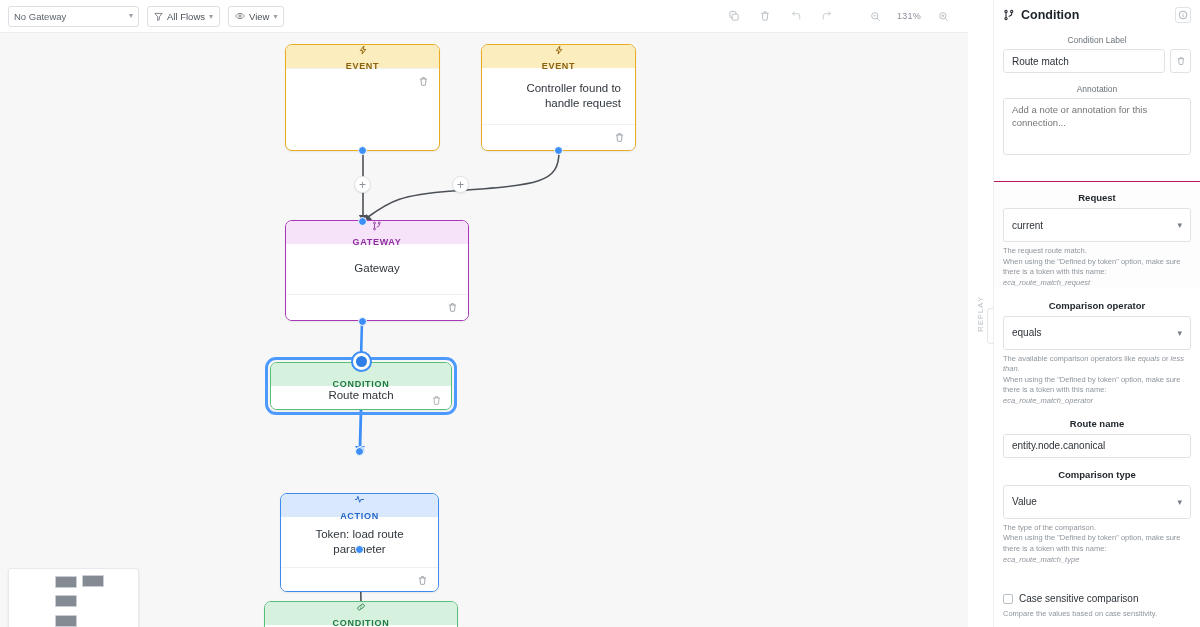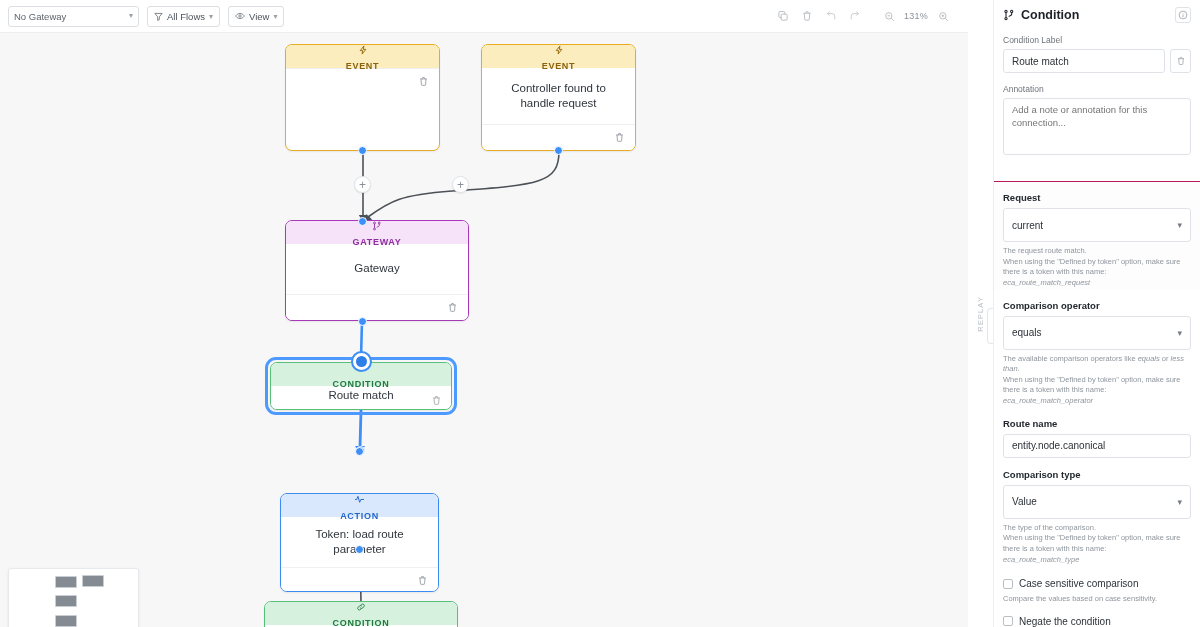--- a/index.html
+++ b/index.html
@@ -57,21 +57,21 @@
     padding: 0 6px;
     margin-left: 8px;
     cursor: pointer;
     white-space: nowrap;
   }
   .tb-btn .chev { color: #9aa1a8; font-size: 8px; }
   .tb-btn svg { display: block; }
 
   #toolbar-right {
     margin-left: auto;
-    display: flex; align-items: center; gap: 2px;
+    display: flex; align-items: center; gap: 9px;
     padding-right: 6px;
   }
   .icon-btn {
     width: 22px; height: 22px;
     display: flex; align-items: center; justify-content: center;
     border-radius: 3px;
     cursor: pointer;
     color: #b4bac0;
   }
   .icon-btn svg { display: block; }
@@ -265,20 +265,21 @@
   .panel-section.shaded {
     background: #fdfdfe;
     border-top: 1px solid #be185d;
     margin-top: 22px;
     padding-top: 10px;
   }
   .fld-label {
     font-size: 8.5px;
     color: #6c737a;
     margin-bottom: 4px;
+    text-align: center;
   }
   .fld-label.strong { font-size: 9.5px; font-weight: bold; color: #22282e; margin-bottom: 5px; }
   .fld-row { display: flex; align-items: flex-start; gap: 5px; }
   .txt-input {
     flex: 1;
     height: 24px;
     border: 1px solid #dfe2e6;
     border-radius: 3px;
     background: #fff;
     font-size: 10px;
@@ -330,21 +331,21 @@
   }
   .hint {
     font-size: 7.5px;
     color: #8f969d;
     line-height: 1.42;
     margin-top: 4px;
   }
   .hint .it { font-style: italic; }
   .chk-row {
     display: flex; align-items: center; gap: 6px;
-    margin-top: 13px;
+    margin-top: 28px;
   }
   .chk {
     width: 10px; height: 10px;
     border: 1px solid #b9bfc6;
     border-radius: 2px;
     background: #fff;
     flex: 0 0 auto;
     cursor: pointer;
   }
   .chk-lbl { font-size: 10px; color: #2c3238; }
@@ -467,21 +468,21 @@
 
       <div class="node n-event" style="left:481px; top:11px; width:155px; height:107px;">
         <div class="node-head">
           <span class="hd-ico">
             <svg width="10" height="10" viewBox="0 0 16 16" fill="none" stroke="#9a6f14" stroke-width="1.6" stroke-linejoin="round">
               <path d="M9.5 1.5L3.5 9h4l-1 5.5 6-7.5h-4z"></path>
             </svg>
           </span>
           <span>EVENT</span>
         </div>
-        <div class="node-body" style="height:56px;">Controller found to handle request</div>
+        <div class="node-body" style="height:56px;text-align:right;">Controller found to handle request</div>
         <div class="node-foot">
           <span>
             <svg width="11" height="11" viewBox="0 0 16 16" fill="none" stroke="#8d939a" stroke-width="1.2">
               <path d="M3.2 4.3h9.6M6.4 4.3V3.1a.9.9 0 0 1 .9-.9h1.4a.9.9 0 0 1 .9.9v1.2"></path>
               <path d="M4.3 4.3l.7 8.3a1 1 0 0 0 1 .95h4a1 1 0 0 0 1-.95l.7-8.3"></path>
             </svg>
           </span>
         </div>
       </div>
       <div class="handle" style="left:554px; top:113px;"></div>

